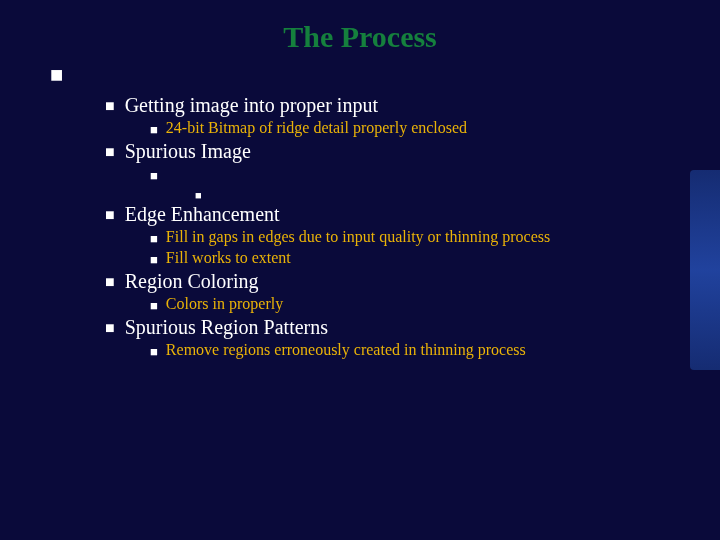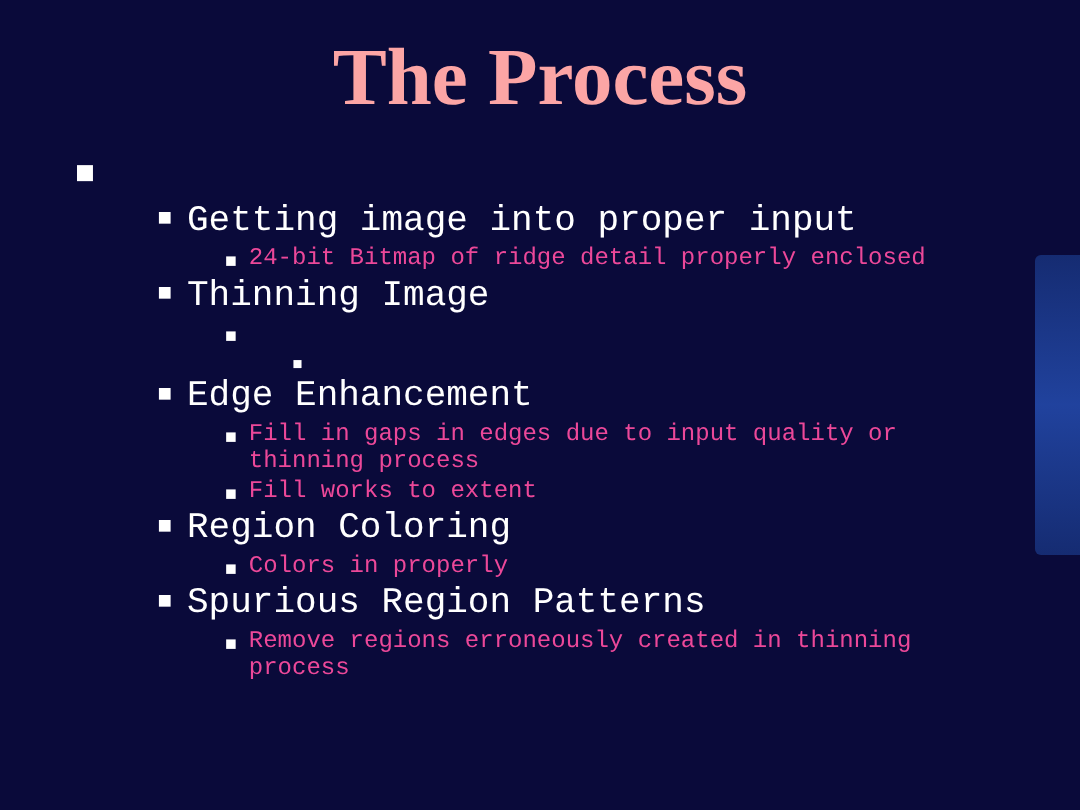--- a/index.html
+++ b/index.html
@@ -16,24 +16,24 @@
 
     .slide {
       width: 720px;
       height: 540px;
       padding: 20px 40px 20px 40px;
       position: relative;
     }
 
     .title {
       text-align: center;
-      font-size: 54px;
+      font-size: 30px;
       font-weight: bold;
-      color: #fca5a5;
-      margin-bottom: 18px;
+      color: #15803d;
+      margin-bottom: 6px;
       font-family: 'Times New Roman', Times, serif;
     }
 
     .level1 {
       display: flex;
       align-items: flex-start;
       margin-bottom: 6px;
     }
 
     .level1-bullet {
@@ -58,43 +58,43 @@
     }
 
     .level2-bullet {
       font-size: 16px;
       margin-right: 10px;
       margin-top: 3px;
       flex-shrink: 0;
     }
 
     .level2-text {
-      font-size: 24px;
+      font-size: 20px;
       color: #ffffff;
-      font-family: Liberation Mono, monospace;
+      font-family: Liberation Serif, serif;
     }
 
     .level3 {
       display: flex;
       align-items: flex-start;
       margin-left: 100px;
       margin-bottom: 2px;
     }
 
     .level3-bullet {
       font-size: 13px;
       margin-right: 8px;
       margin-top: 3px;
       flex-shrink: 0;
     }
 
     .level3-text {
       font-size: 16px;
-      color: #ec4899;
-      font-family: Liberation Mono, monospace;
+      color: #eab308;
+      font-family: Liberation Serif, serif;
     }
 
     .content {
       padding-left: 10px;
     }
 
     
     .right-accent {
       position: absolute;
       right: 0;
@@ -124,21 +124,21 @@
       <span class="level2-text">Getting image into proper input</span>
     </div>
 
     <div class="level3">
       <span class="level3-bullet">■</span>
       <span class="level3-text">24-bit Bitmap of ridge detail properly enclosed</span>
     </div>
 
     <div class="level2">
       <span class="level2-bullet">■</span>
-      <span class="level2-text">Thinning Image</span>
+      <span class="level2-text">Spurious Image</span>
     </div>
 
     <div class="level3">
       <span class="level3-bullet">■</span>
     </div>
 
     <div style="display:flex; align-items:flex-start; margin-left: 145px; margin-bottom: 2px;">
       <span style="font-size:11px; margin-right:8px; margin-top:3px; flex-shrink:0;">■</span>
     </div>
 

